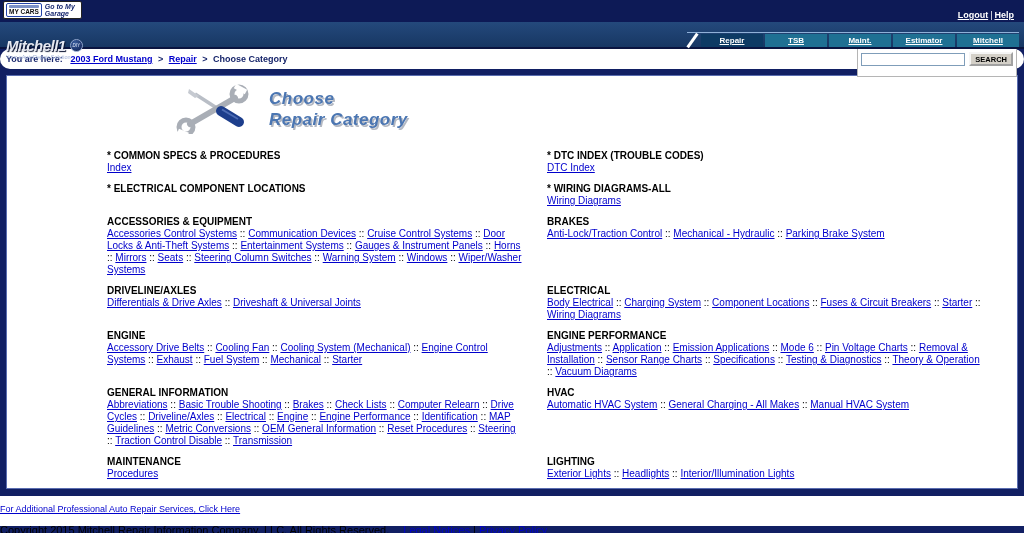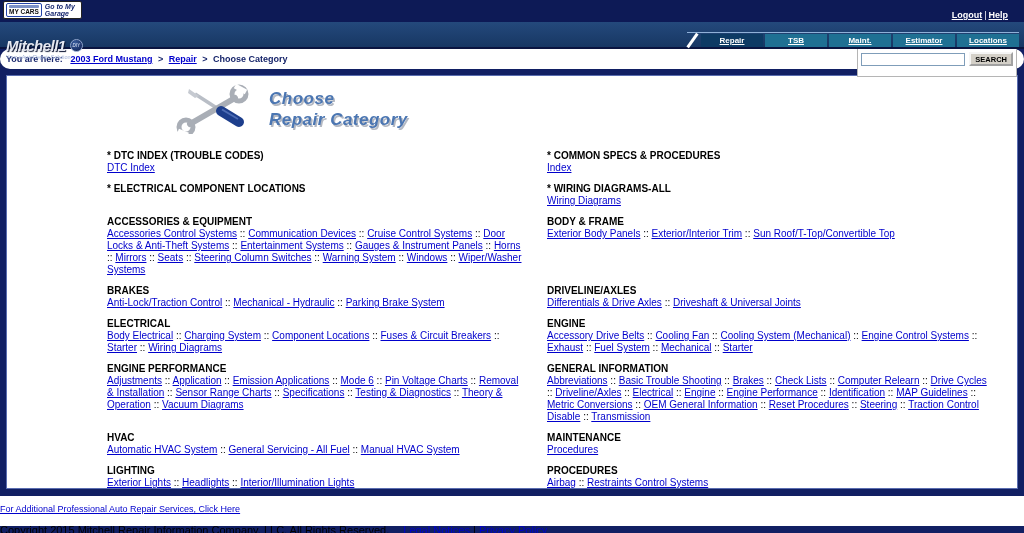--- a/index.html
+++ b/index.html
@@ -1,20 +1,20 @@
 <!DOCTYPE html>
 <html><head>
 <meta charset="utf-8">
 <style>
   * { box-sizing: border-box; }
   html, body { margin:0; padding:0; background:#111f63; }
   body { width:1024px; height:533px; overflow:hidden; font-family:"Liberation Sans", sans-serif; position:relative; }
 
   
-  .topbar { height:22px; background:#0d1a56; display:flex; justify-content:space-between; align-items:flex-start; padding:1px 16px 0 3px; }
+  .topbar { height:22px; background:#0d1a56; display:flex; justify-content:space-between; align-items:flex-start; padding:1px 10px 0 3px; }
   .garage-btn { display:flex; align-items:stretch; background:#fff; border:1px solid #222; border-radius:2px; padding:1px 2px; cursor:pointer; height:18px; }
   .plate { border:1px solid #2244aa; border-radius:2px; padding:0 2px; display:flex; flex-direction:column; justify-content:flex-end; margin-right:3px; }
   .plate-band { height:3px; background:#7c92c8; border-radius:1px; margin:1px 0 0 0; }
   .plate-text { font-size:6.5px; font-weight:bold; color:#111; letter-spacing:0; line-height:8px; }
   .garage-label { font-size:7px; font-weight:bold; font-style:italic; color:#15266e; width:34px; line-height:7px; align-self:center; }
   .top-right { text-align:right; padding-top:3px; }
   .top-links a { color:#fff; font-size:9px; font-weight:bold; text-decoration:underline; cursor:pointer; }
   .tsep { color:#fff; font-size:9px; margin:0 2px; }
   .version { color:#cdd4ea; font-size:7.5px; margin-top:1px; }
 
@@ -86,21 +86,21 @@
       <span class="diy-badge">DIY</span>
     </div>
     <div class="tagline">Your eAutoRepair Solution</div>
   </div>
   <div class="tabstrip">
     <div class="slash"></div>
   <div class="tab active">Repair</div>
       <div class="tab">TSB</div>
       <div class="tab">Maint.</div>
       <div class="tab">Estimator</div>
-      <div class="tab">Locations</div>
+      <div class="tab">Mitchell</div>
     </div>
 </div>
 
 <div class="crumbrow">
   <div class="crumbs">
     <span class="crumb-prefix">You are here:</span>
     <a class="crumb-link">2003 Ford Mustang</a>
     <span class="crumb-sep">&gt;</span>
     <a class="crumb-link">Repair</a>
     <span class="crumb-sep">&gt;</span>
@@ -125,43 +125,39 @@
       <line x1="46" y1="27" x2="64" y2="38" stroke="#1d3e8c" stroke-width="10" stroke-linecap="round"></line>
       <line x1="47" y1="25.5" x2="63" y2="35" stroke="#4d6cb4" stroke-width="2"></line>
     </svg>
     <div class="choose-title">
       <div>Choose</div>
       <div>Repair Category</div>
     </div>
   </div>
   <div class="columns">
       <div class="cat-cell">
+        <div class="cat-title">* COMMON SPECS &amp; PROCEDURES</div>
+        <div class="cat-links"><a>Index</a></div>
+      </div>
+      <div class="cat-cell">
         <div class="cat-title">* DTC INDEX (TROUBLE CODES)</div>
         <div class="cat-links"><a>DTC Index</a></div>
       </div>
       <div class="cat-cell">
-        <div class="cat-title">* COMMON SPECS &amp; PROCEDURES</div>
-        <div class="cat-links"><a>Index</a></div>
-      </div>
-      <div class="cat-cell">
         <div class="cat-title">* ELECTRICAL COMPONENT LOCATIONS</div>
       </div>
       <div class="cat-cell">
         <div class="cat-title">* WIRING DIAGRAMS-ALL</div>
         <div class="cat-links"><a>Wiring Diagrams</a></div>
       </div>
       <div class="cat-cell">
         <div class="cat-title">ACCESSORIES &amp; EQUIPMENT</div>
         <div class="cat-links"><a>Accessories Control Systems</a><span class="sep"> :: </span><a>Communication Devices</a><span class="sep"> :: </span><a>Cruise Control Systems</a><span class="sep"> :: </span><a>Door Locks &amp; Anti-Theft Systems</a><span class="sep"> :: </span><a>Entertainment Systems</a><span class="sep"> :: </span><a>Gauges &amp; Instrument Panels</a><span class="sep"> :: </span><a>Horns</a><span class="sep"> :: </span><a>Mirrors</a><span class="sep"> :: </span><a>Seats</a><span class="sep"> :: </span><a>Steering Column Switches</a><span class="sep"> :: </span><a>Warning System</a><span class="sep"> :: </span><a>Windows</a><span class="sep"> :: </span><a>Wiper/Washer Systems</a></div>
       </div>
       <div class="cat-cell">
-        <div class="cat-title">BODY &amp; FRAME</div>
-        <div class="cat-links"><a>Exterior Body Panels</a><span class="sep"> :: </span><a>Exterior/Interior Trim</a><span class="sep"> :: </span><a>Sun Roof/T-Top/Convertible Top</a></div>
-      </div>
-      <div class="cat-cell">
         <div class="cat-title">BRAKES</div>
         <div class="cat-links"><a>Anti-Lock/Traction Control</a><span class="sep"> :: </span><a>Mechanical - Hydraulic</a><span class="sep"> :: </span><a>Parking Brake System</a></div>
       </div>
       <div class="cat-cell">
         <div class="cat-title">DRIVELINE/AXLES</div>
         <div class="cat-links"><a>Differentials &amp; Drive Axles</a><span class="sep"> :: </span><a>Driveshaft &amp; Universal Joints</a></div>
       </div>
       <div class="cat-cell">
         <div class="cat-title">ELECTRICAL</div>
         <div class="cat-links"><a>Body Electrical</a><span class="sep"> :: </span><a>Charging System</a><span class="sep"> :: </span><a>Component Locations</a><span class="sep"> :: </span><a>Fuses &amp; Circuit Breakers</a><span class="sep"> :: </span><a>Starter</a><span class="sep"> :: </span><a>Wiring Diagrams</a></div>
@@ -173,21 +169,21 @@
       <div class="cat-cell">
         <div class="cat-title">ENGINE PERFORMANCE</div>
         <div class="cat-links"><a>Adjustments</a><span class="sep"> :: </span><a>Application</a><span class="sep"> :: </span><a>Emission Applications</a><span class="sep"> :: </span><a>Mode 6</a><span class="sep"> :: </span><a>Pin Voltage Charts</a><span class="sep"> :: </span><a>Removal &amp; Installation</a><span class="sep"> :: </span><a>Sensor Range Charts</a><span class="sep"> :: </span><a>Specifications</a><span class="sep"> :: </span><a>Testing &amp; Diagnostics</a><span class="sep"> :: </span><a>Theory &amp; Operation</a><span class="sep"> :: </span><a>Vacuum Diagrams</a></div>
       </div>
       <div class="cat-cell">
         <div class="cat-title">GENERAL INFORMATION</div>
         <div class="cat-links"><a>Abbreviations</a><span class="sep"> :: </span><a>Basic Trouble Shooting</a><span class="sep"> :: </span><a>Brakes</a><span class="sep"> :: </span><a>Check Lists</a><span class="sep"> :: </span><a>Computer Relearn</a><span class="sep"> :: </span><a>Drive Cycles</a><span class="sep"> :: </span><a>Driveline/Axles</a><span class="sep"> :: </span><a>Electrical</a><span class="sep"> :: </span><a>Engine</a><span class="sep"> :: </span><a>Engine Performance</a><span class="sep"> :: </span><a>Identification</a><span class="sep"> :: </span><a>MAP Guidelines</a><span class="sep"> :: </span><a>Metric Conversions</a><span class="sep"> :: </span><a>OEM General Information</a><span class="sep"> :: </span><a>Reset Procedures</a><span class="sep"> :: </span><a>Steering</a><span class="sep"> :: </span><a>Traction Control Disable</a><span class="sep"> :: </span><a>Transmission</a></div>
       </div>
       <div class="cat-cell">
         <div class="cat-title">HVAC</div>
-        <div class="cat-links"><a>Automatic HVAC System</a><span class="sep"> :: </span><a>General Servicing - All Fuel</a><span class="sep"> :: </span><a>Manual HVAC System</a></div>
+        <div class="cat-links"><a>Automatic HVAC System</a><span class="sep"> :: </span><a>General Charging - All Makes</a><span class="sep"> :: </span><a>Manual HVAC System</a></div>
       </div>
       <div class="cat-cell">
         <div class="cat-title">MAINTENANCE</div>
         <div class="cat-links"><a>Procedures</a></div>
       </div>
       <div class="cat-cell">
         <div class="cat-title">LIGHTING</div>
         <div class="cat-links"><a>Exterior Lights</a><span class="sep"> :: </span><a>Headlights</a><span class="sep"> :: </span><a>Interior/Illumination Lights</a></div>
       </div>
       <div class="cat-cell">

